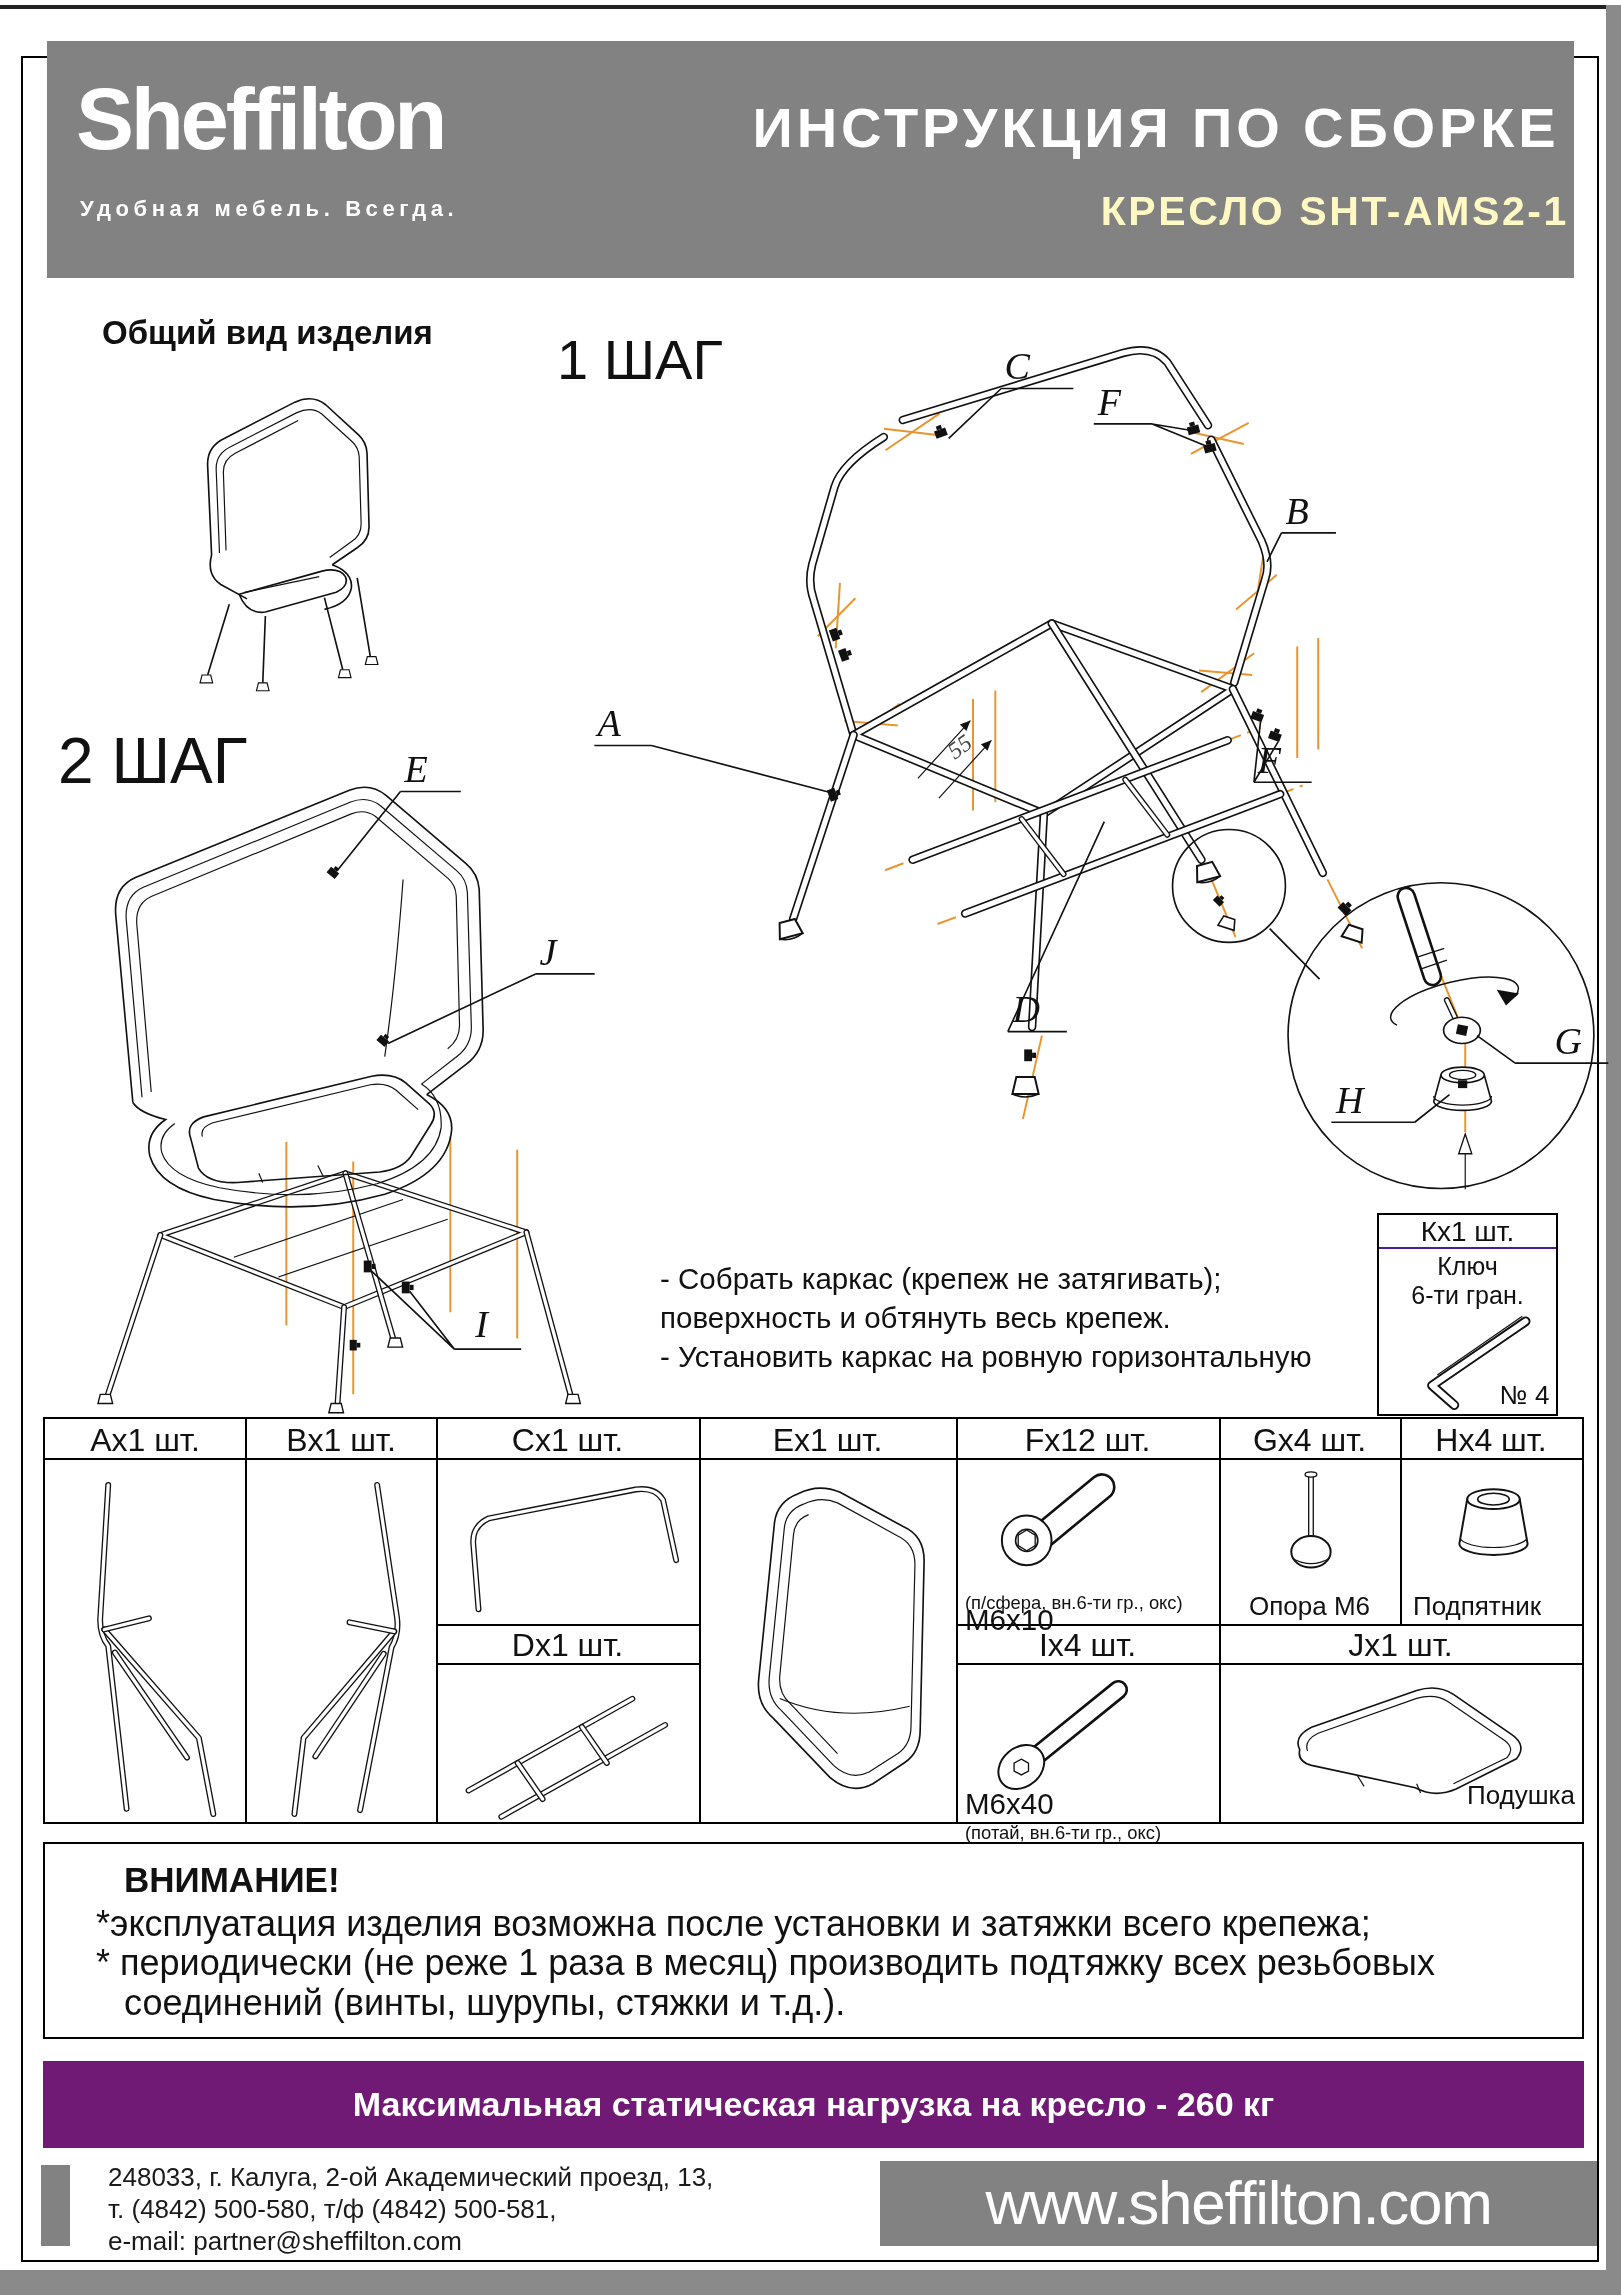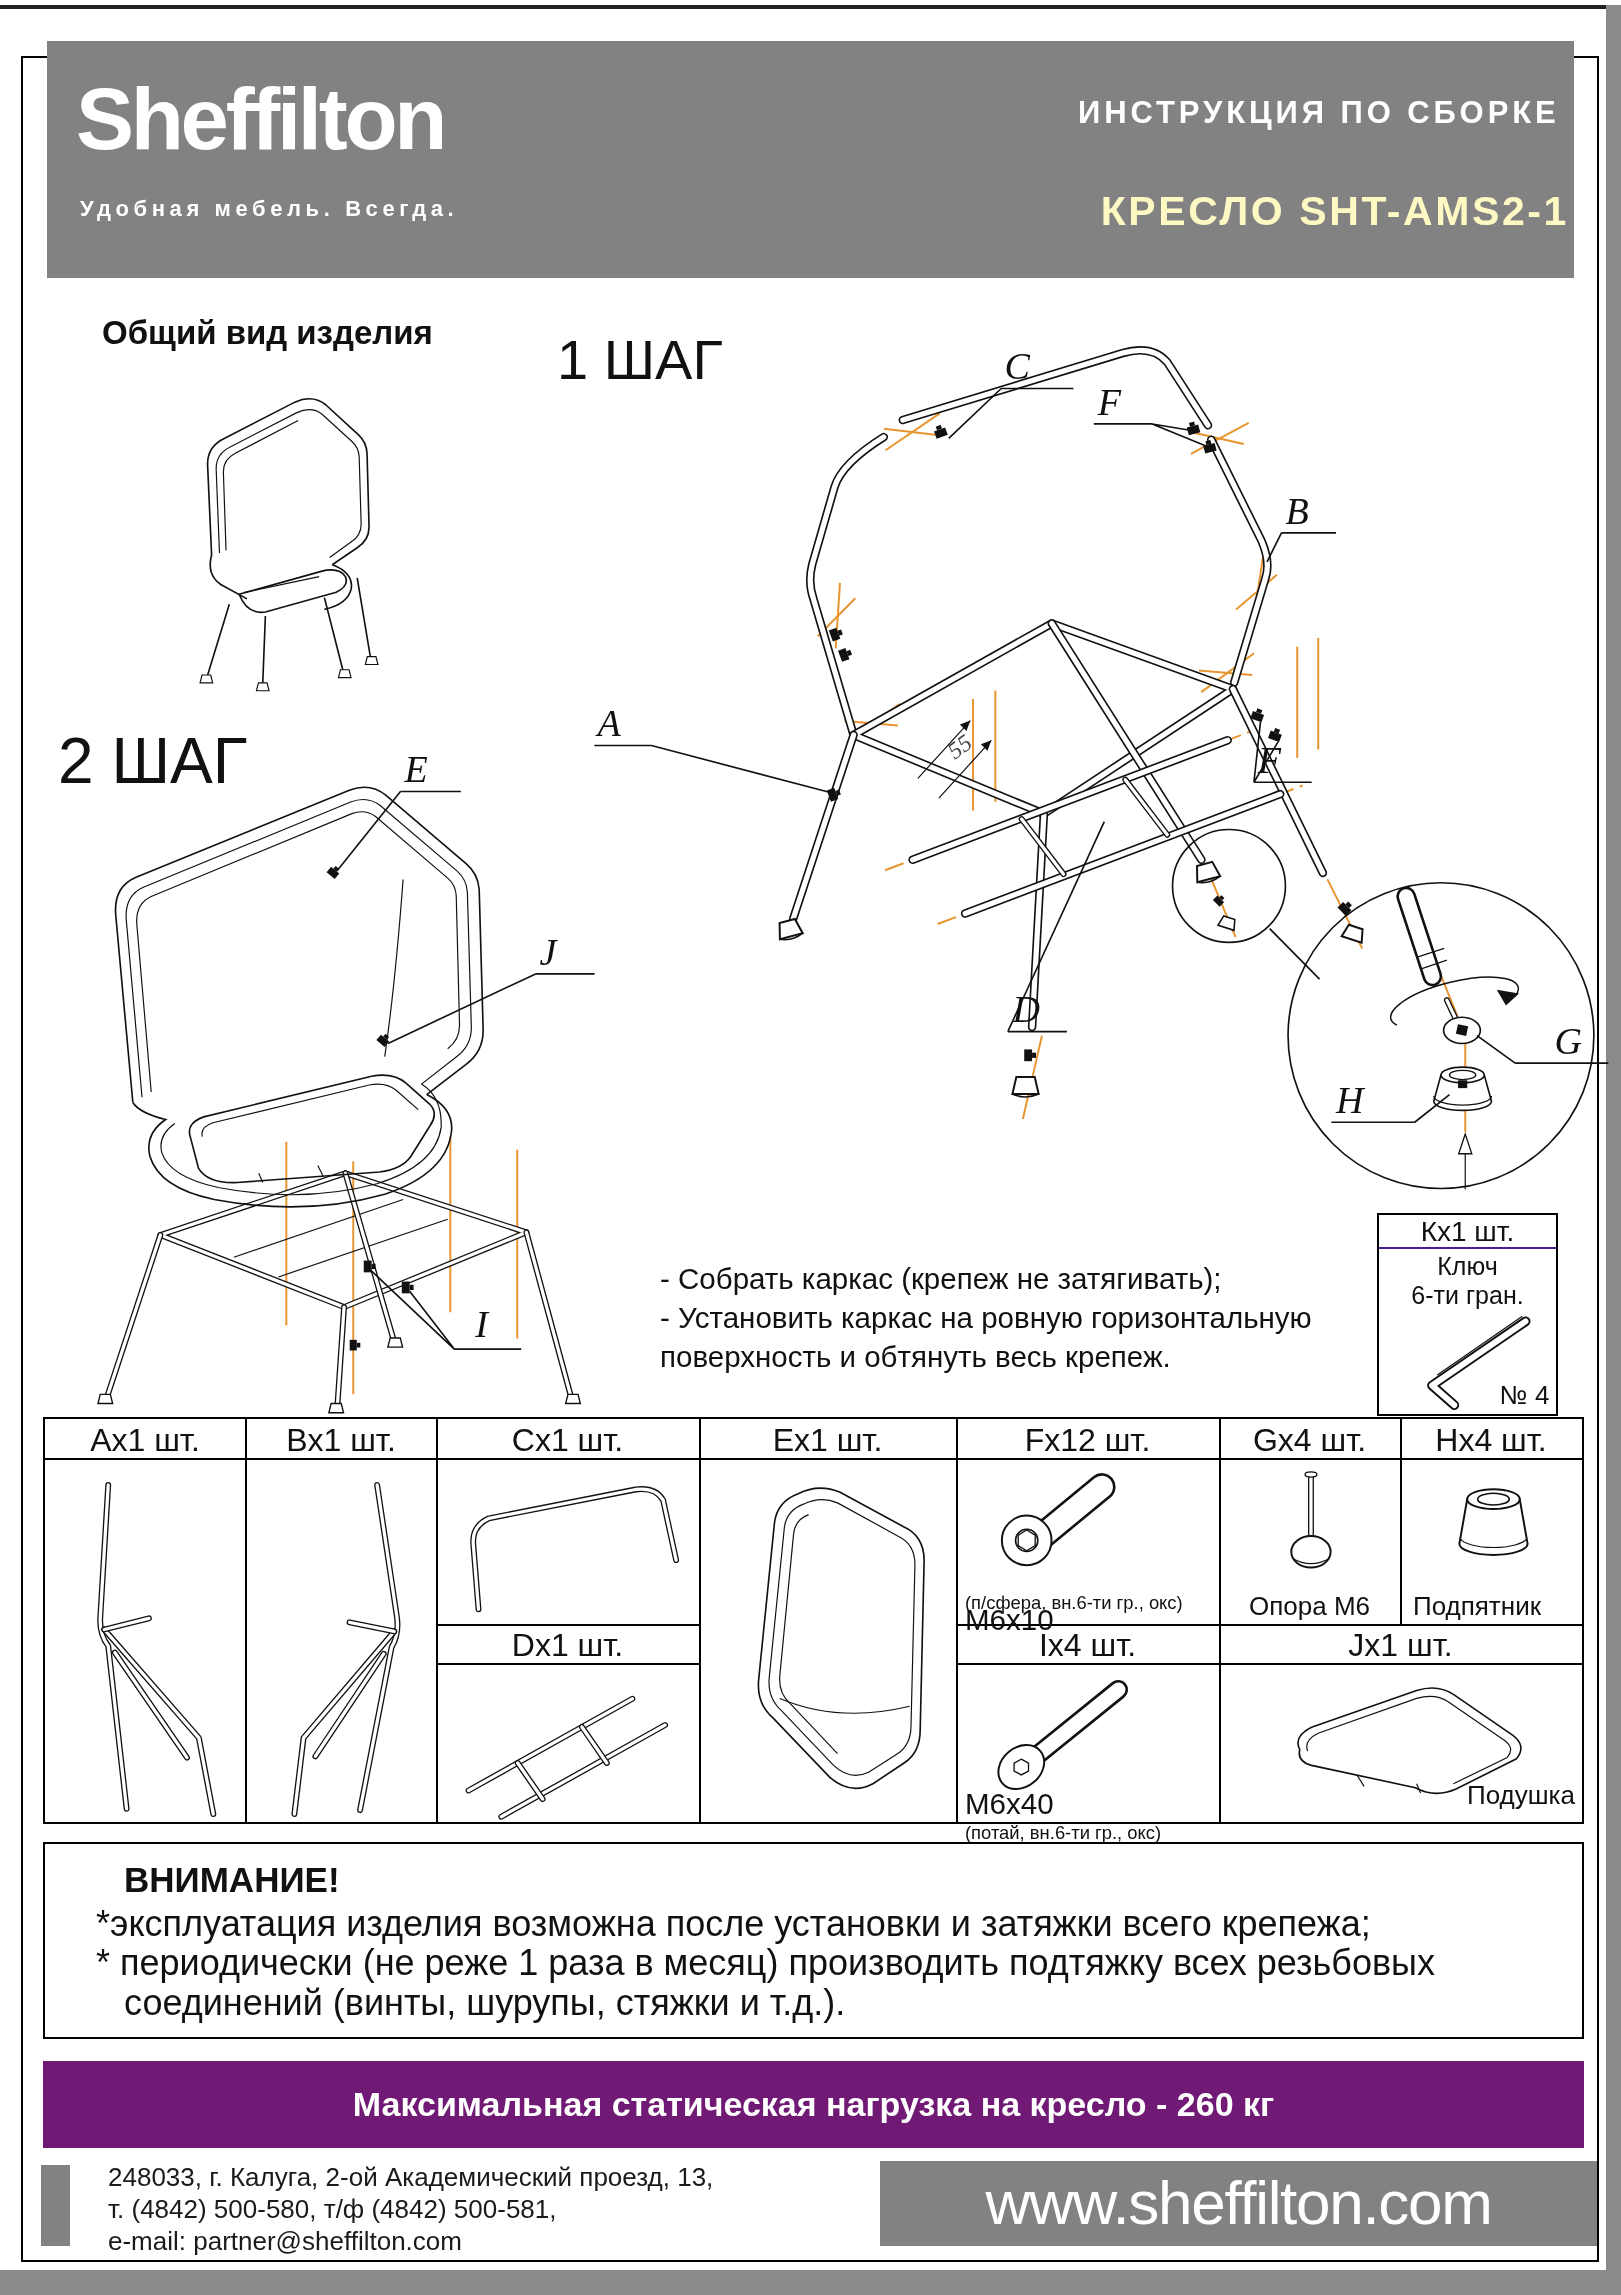--- a/index.html
+++ b/index.html
@@ -7,21 +7,21 @@
   .abs{position:absolute;}
   
   #topline{left:0;top:5.3px;width:1606px;height:3.9px;background:#222;}
   #rightstrip{left:1606px;top:5.3px;width:15.8px;height:2290px;background:#8a8a8a;}
   #bottomstrip{left:0;top:2270px;width:1621px;height:25.6px;background:#8a8a8a;}
   #pageborder{left:21px;top:56px;width:1578px;height:2206px;border:2.6px solid #000;box-sizing:border-box;}
   
   #banner{left:47px;top:41px;width:1527px;height:237px;background:#828282;}
   #logo{left:29px;top:27.6px;font-size:87px;font-weight:bold;letter-spacing:-3.3px;color:#fff;}
   #tagline{left:33px;top:155px;font-size:22px;font-weight:bold;letter-spacing:4.6px;color:#fff;}
-  #title1{right:14.4px;top:54px;font-size:31px;font-weight:bold;letter-spacing:3.9px;color:#fff;white-space:nowrap;}
+  #title1{right:14.4px;top:54px;font-size:56px;font-weight:bold;letter-spacing:3.9px;color:#fff;white-space:nowrap;}
   #title2{right:5px;top:147px;font-size:41px;font-weight:bold;letter-spacing:2.6px;color:#fef9c3;white-space:nowrap;}
   #overview-title{left:102px;top:314px;font-size:33px;font-weight:bold;}
   #step1-title{left:557px;top:327px;font-size:56px;}
   #step2-title{left:58px;top:724px;font-size:64px;}
   
   #notes{left:660px;top:1259px;width:729px;font-size:29.5px;line-height:39px;}
   
   #kbox{left:1377px;top:1213px;width:181px;height:203px;border:2px solid #000;box-sizing:border-box;}
   #kbox .khead{position:absolute;left:0;top:0;width:100%;height:34px;border-bottom:2px solid #4c1d95;box-sizing:border-box;text-align:center;font-size:28px;line-height:33px;}
   #kbox .kl1{position:absolute;left:0;top:37px;width:100%;text-align:center;font-size:25px;}
@@ -319,22 +319,22 @@
   <text class="lbl" x="522" y="52">E</text>
   <path class="ln" d="M 516 66 L 608 66 M 516 66 L 420 186"></path>
   <text class="lbl" x="728" y="330">J</text>
   <path class="ln" d="M 722 344 L 812 344 M 722 344 L 497 450"></path>
   <text class="lbl" x="630" y="898">I</text>
   <path class="ln" d="M 598 916 L 700 916 M 598 916 L 472 797 M 598 916 L 530 828"></path>
 </svg>
 
 <div class="abs" id="notes">
   <div>- Собрать каркас (крепеж не затягивать);</div>
+  <div>поверхность и обтянуть весь крепеж.</div>
   <div>- Установить каркас на ровную горизонтальную</div>
-  <div>поверхность и обтянуть весь крепеж.</div>
 </div>
 
 <div class="abs" id="kbox">
   <div class="khead">Кх1 шт.</div>
   <div class="kl1">Ключ</div>
   <div class="kl2">6-ти гран.</div>
   <svg style="left:11.8px;top:92px" width="158" height="85" viewBox="0 0 240 130">
     <path d="M 205 22 L 62 120 L 96 150" fill="none" stroke="#111" stroke-width="15" stroke-linecap="round" stroke-linejoin="round"></path>
     <path d="M 205 22 L 62 120 L 96 150" fill="none" stroke="#fff" stroke-width="9" stroke-linecap="round" stroke-linejoin="round"></path>
     <path class="lnt" d="M 200 14 L 70 104"></path>

